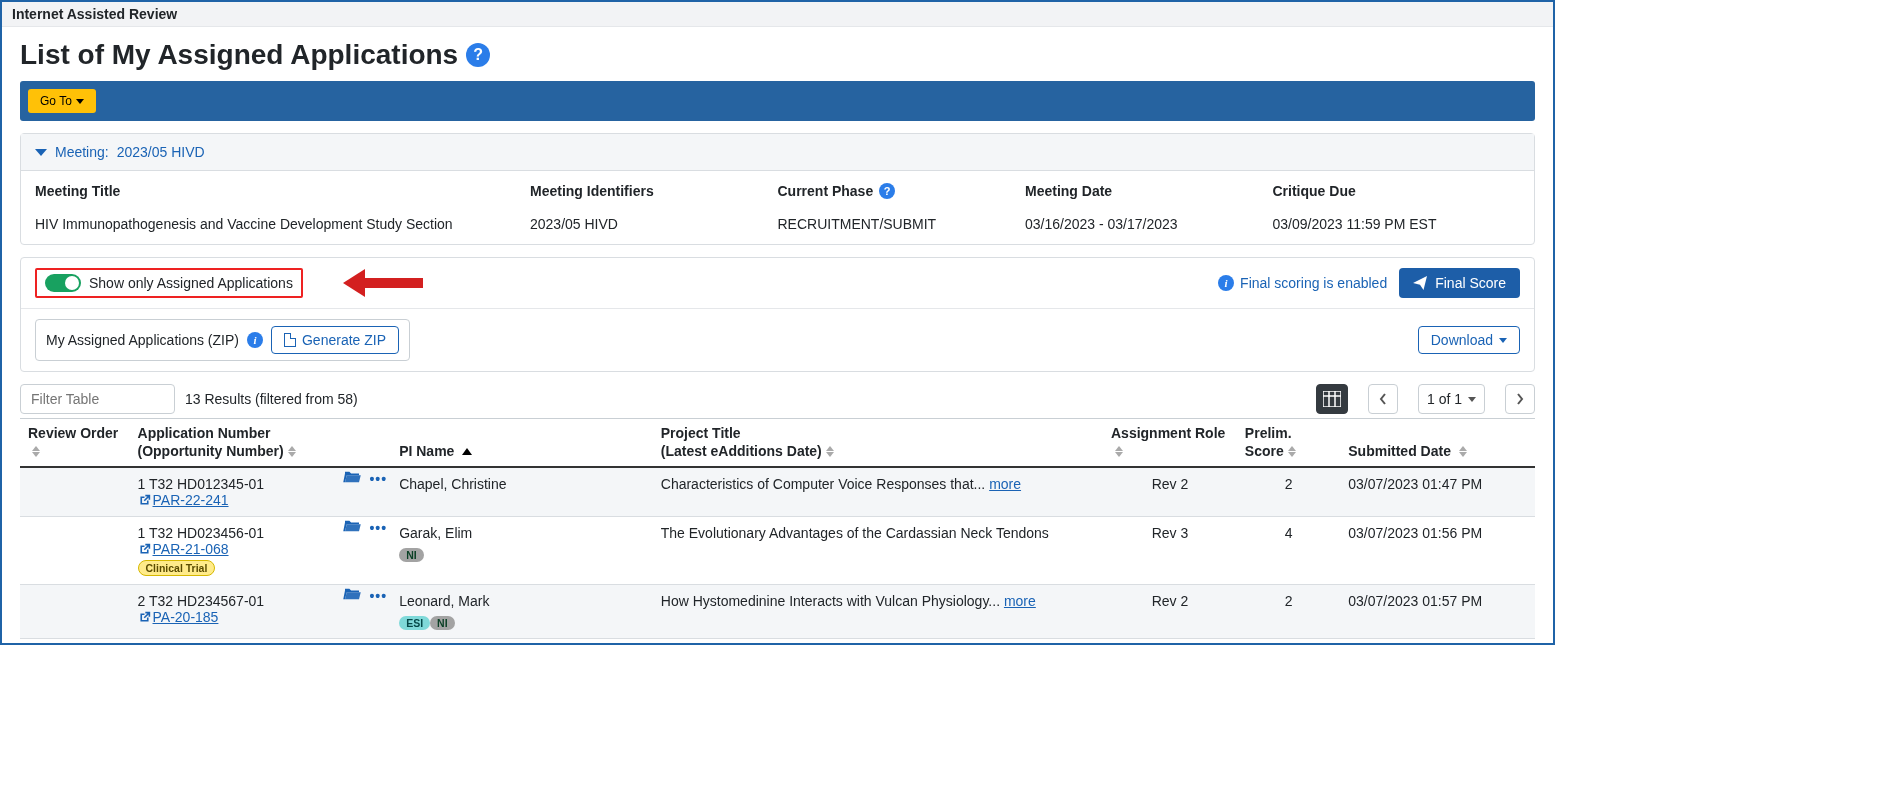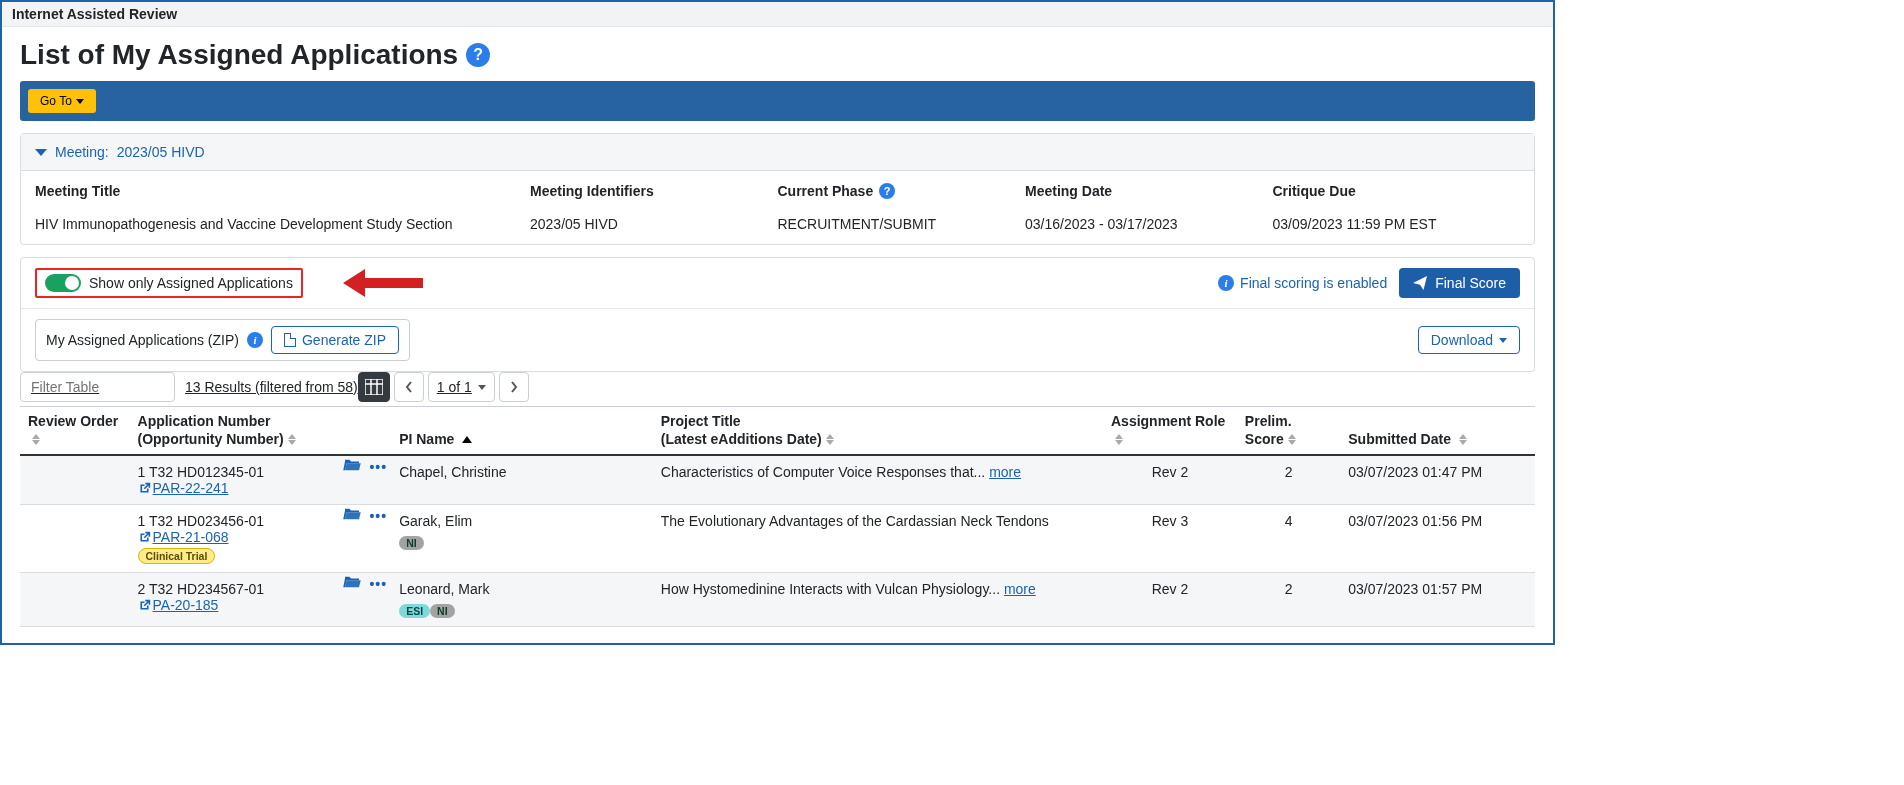--- a/index.html
+++ b/index.html
@@ -37,28 +37,28 @@
   .btn-primary { background:#1d5ea8; color:#fff; border:none; border-radius:4px; padding:7px 14px; font-size:14px; cursor:pointer; display:flex; align-items:center; gap:8px;}
   .paper-plane { width:14px;height:14px; display:inline-block; }
   .paper-plane svg { display:block;}
 
   .filter-panel-row2 { padding:10px 14px; display:flex; align-items:center; justify-content:space-between;}
   .zip-group { display:flex; align-items:center; gap:8px; border:1px solid #c9cfd4; border-radius:4px; padding:6px 10px;}
   .outline-btn { border:1px solid #1a63b5; color:#1a63b5; background:#fff; border-radius:4px; padding:5px 12px; font-size:14px; cursor:pointer; display:flex; align-items:center; gap:6px;}
   .file-icon { width:12px;height:14px; border:1.5px solid #1a63b5; position:relative;}
   .file-icon::before{content:"";position:absolute;top:-1.5px;right:-1.5px;width:5px;height:5px;background:#fff;border-left:1.5px solid #1a63b5;border-bottom:1.5px solid #1a63b5;}
 
-  .table-controls { display:flex; align-items:center; text-decoration:underline;}
+  .table-controls { margin-top:12px; display:flex; align-items:center; justify-content:space-between;}
   .filter-input { border:1px solid #c9cfd4; border-radius:4px; padding:6px 10px; width:155px; font-size:14px;}
   .results-text { margin-left:10px; }
   .col-toggle { border:1px solid #343a40; background:#343a40; color:#fff; border-radius:4px; width:32px; height:30px; display:flex; align-items:center; justify-content:center; cursor:pointer;}
   .col-toggle svg { display:block;}
   .pager-btn { border:1px solid #c9cfd4; background:#fff; border-radius:4px; width:30px; height:30px; display:flex; align-items:center; justify-content:center; cursor:pointer;}
   .pager-mid { border:1px solid #c9cfd4; background:#fff; border-radius:4px; height:30px; padding:0 8px; display:flex; align-items:center; gap:6px; cursor:pointer;}
-  .pager-group { display:flex; gap:4px; align-items:center;}
+  .pager-group { display:flex; gap:20px; align-items:center;}
 
   table.apps { width:100%; border-collapse:collapse; margin-top:4px; table-layout:fixed;}
   table.apps thead th { text-align:left; border-top:1px solid #c9cfd4; border-bottom:2px solid #333; padding:6px 8px; font-weight:700; background:#fff; vertical-align:bottom; line-height:1.25;}
   table.apps tbody td { border-bottom:1px solid #d9dde1; padding:8px; vertical-align:top;}
   table.apps tbody tr.alt { background:#f4f6f8;}
   .sort-asc { width:0;height:0;border-left:5px solid transparent;border-right:5px solid transparent;border-bottom:7px solid #000; display:inline-block; margin-left:4px; vertical-align:middle;}
   .sort-both { display:inline-flex; flex-direction:column; gap:1px; margin-left:4px; vertical-align:middle;}
   .sort-both .up{width:0;height:0;border-left:4px solid transparent;border-right:4px solid transparent;border-bottom:5px solid #aaa;}
   .sort-both .dn{width:0;height:0;border-left:4px solid transparent;border-right:4px solid transparent;border-top:5px solid #aaa;}
 

